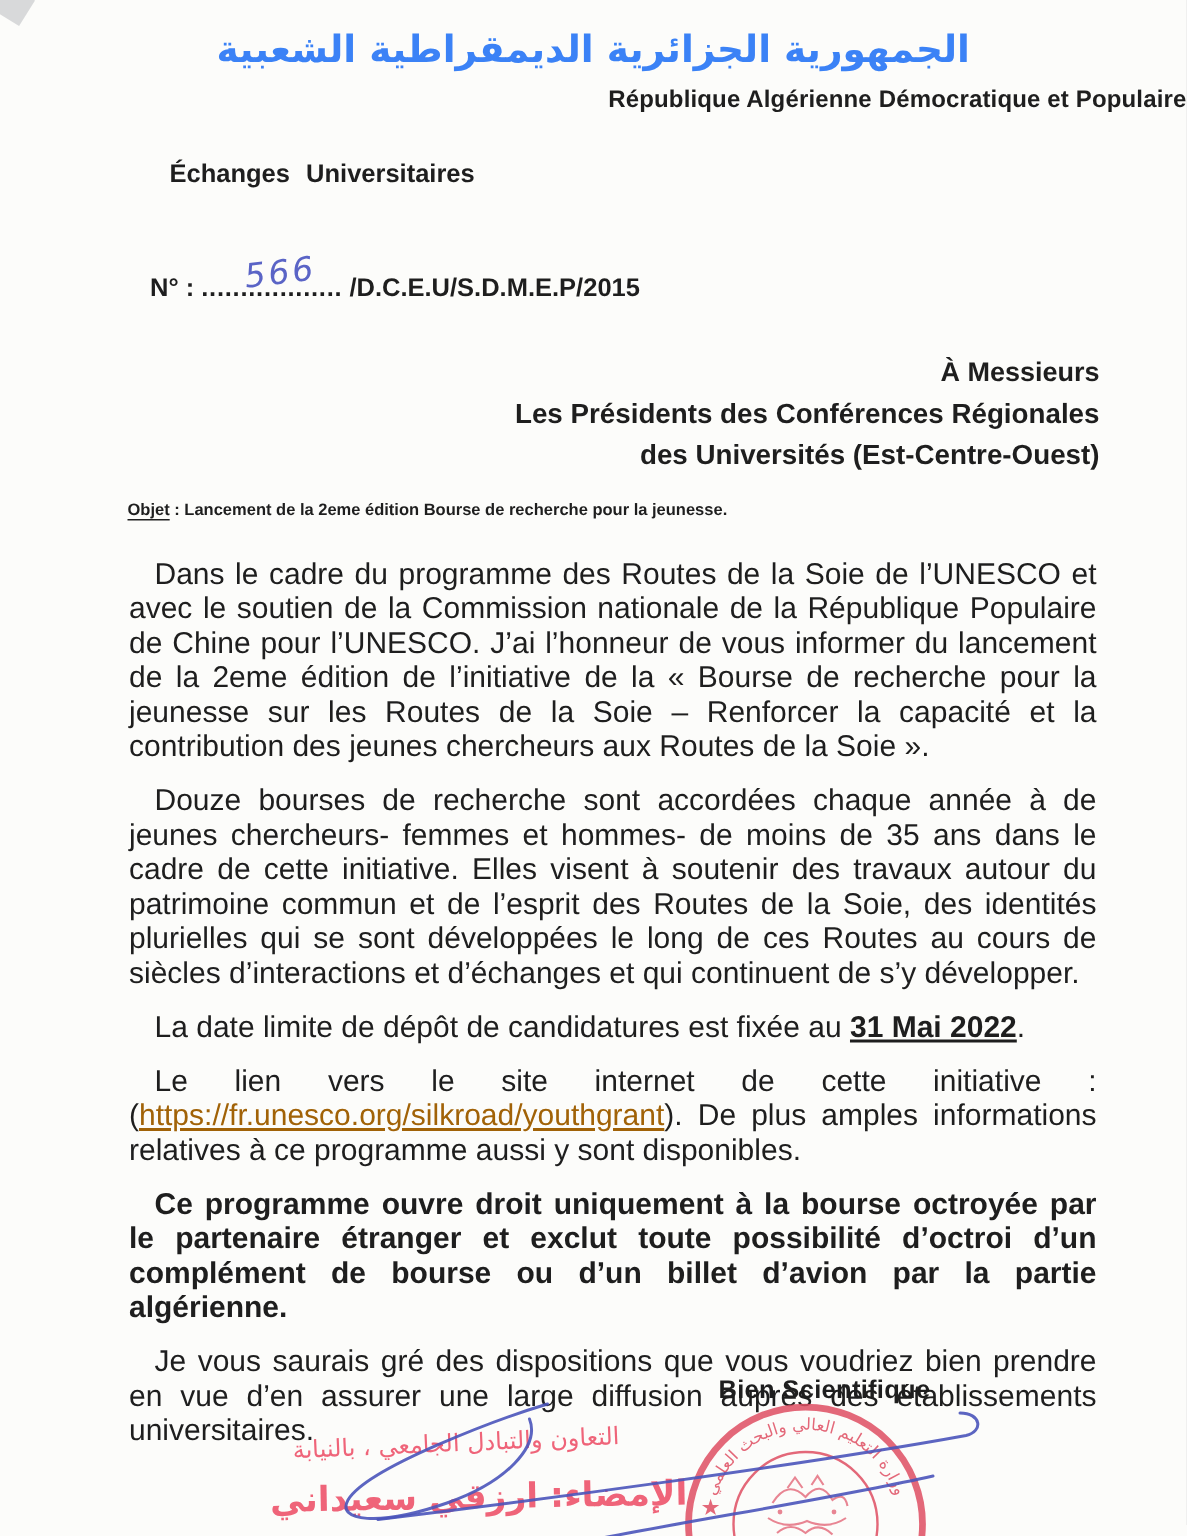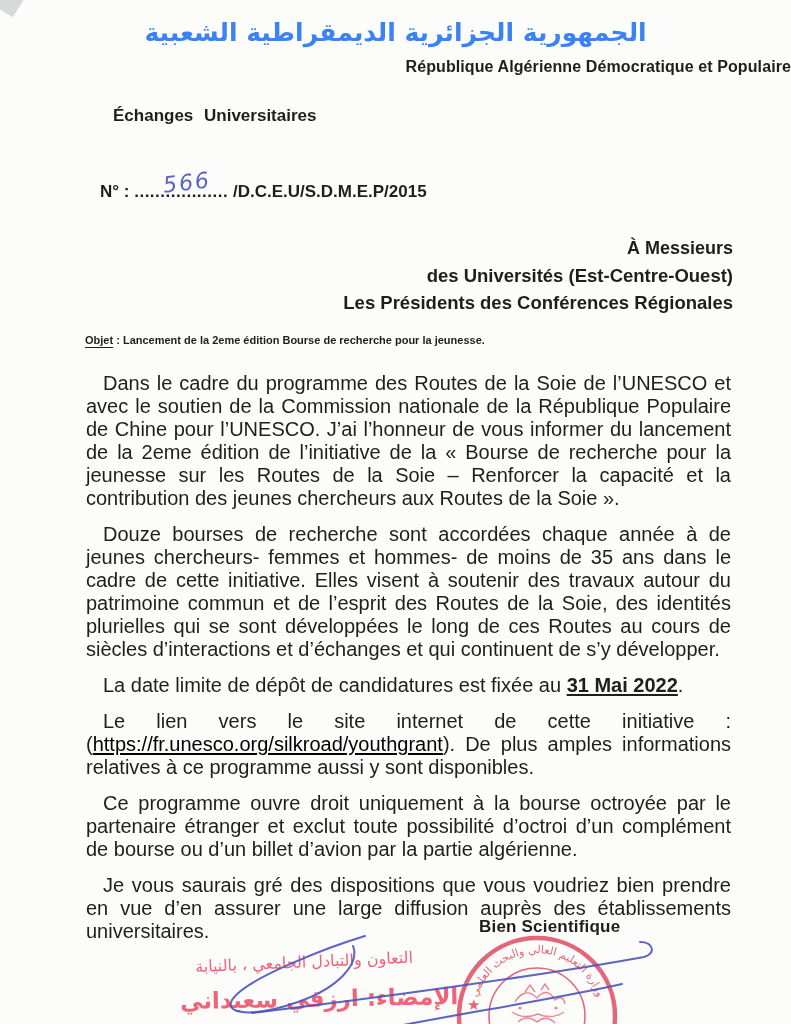--- a/index.html
+++ b/index.html
@@ -61,23 +61,23 @@
     position:absolute;left:85px;top:334px;
     font-size:11px;font-weight:bold;
   }
   .objet-label{text-decoration:underline;text-underline-offset:3px;}
   .body-text{
     position:absolute;left:86px;top:372px;width:645px;
     font-size:20px;line-height:23px;
     text-align:justify;
   }
   .body-text p{margin:0 0 13px 0;text-indent:17px;}
-  .bold{font-weight:normal;}
+  .bold{font-weight:bold;}
   .bold-underline{font-weight:bold;text-decoration:underline;text-underline-offset:2px;margin-top:48px;}
-  .link{text-decoration:underline;text-underline-offset:2px;color:#000000;}
+  .link{text-decoration:underline;text-underline-offset:2px;color:#a16207;}
   .closing{
     position:absolute;left:479px;top:917px;
     font-size:17px;font-weight:bold;letter-spacing:.2px;
   }
   .stamp-line1,.stamp-line2{
     position:absolute;direction:rtl;white-space:nowrap;
     font-family:"DejaVu Sans",sans-serif;color:#ef6479;
   }
   .stamp-line1{
     left:195px;top:950px;width:330px;text-align:left;
@@ -105,22 +105,22 @@
   <div class="ministry">
     <div class="ministry-line3">Échanges Universitaires</div>
   </div>
 
   <div class="ref-line"><span>N° : </span><span class="ref-dots">..................</span><span> /D.C.E.U/S.D.M.E.P/2015</span></div>
   <div class="handwritten-number">566</div>
 
 
   <div class="addressee">
     <div class="addr1">À Messieurs</div>
+    <div class="addr2">Les Présidents des Conférences Régionales</div>
     <div class="addr2">des Universités (Est-Centre-Ouest)</div>
-    <div class="addr2">Les Présidents des Conférences Régionales</div>
   </div>
 
   <div class="objet"><span class="objet-label">Objet</span><span> : </span><span>Lancement de la 2eme édition Bourse de recherche pour la jeunesse.</span></div>
 
   <div class="body-text">
     <p>Dans le cadre du programme des Routes de la Soie de l’UNESCO et avec le soutien de la Commission nationale de la République Populaire de Chine pour l’UNESCO. J’ai l’honneur de vous informer du lancement de la 2eme édition de l’initiative de la « Bourse de recherche pour la jeunesse sur les Routes de la Soie – Renforcer la capacité et la contribution des jeunes chercheurs aux Routes de la Soie ».</p>
     <p>Douze bourses de recherche sont accordées chaque année à de jeunes chercheurs- femmes et hommes- de moins de 35 ans dans le cadre de cette initiative. Elles visent à soutenir des travaux autour du patrimoine commun et de l’esprit des Routes de la Soie, des identités plurielles qui se sont développées le long de ces Routes au cours de siècles d’interactions et d’échanges et qui continuent de s’y développer.</p>
     <p><span>La date limite de dépôt de candidatures est fixée au </span><span class="bold-underline">31 Mai 2022</span><span>.</span></p>
     <p><span>Le lien vers le site internet de cette initiative :(</span><span class="link">https://fr.unesco.org/silkroad/youthgrant</span><span>). De plus amples informations relatives à ce programme aussi y sont disponibles.</span></p>
     <p class="bold">Ce programme ouvre droit uniquement à la bourse octroyée par le partenaire étranger et exclut toute possibilité d’octroi d’un complément de bourse ou d’un billet d’avion par la partie algérienne.</p>

